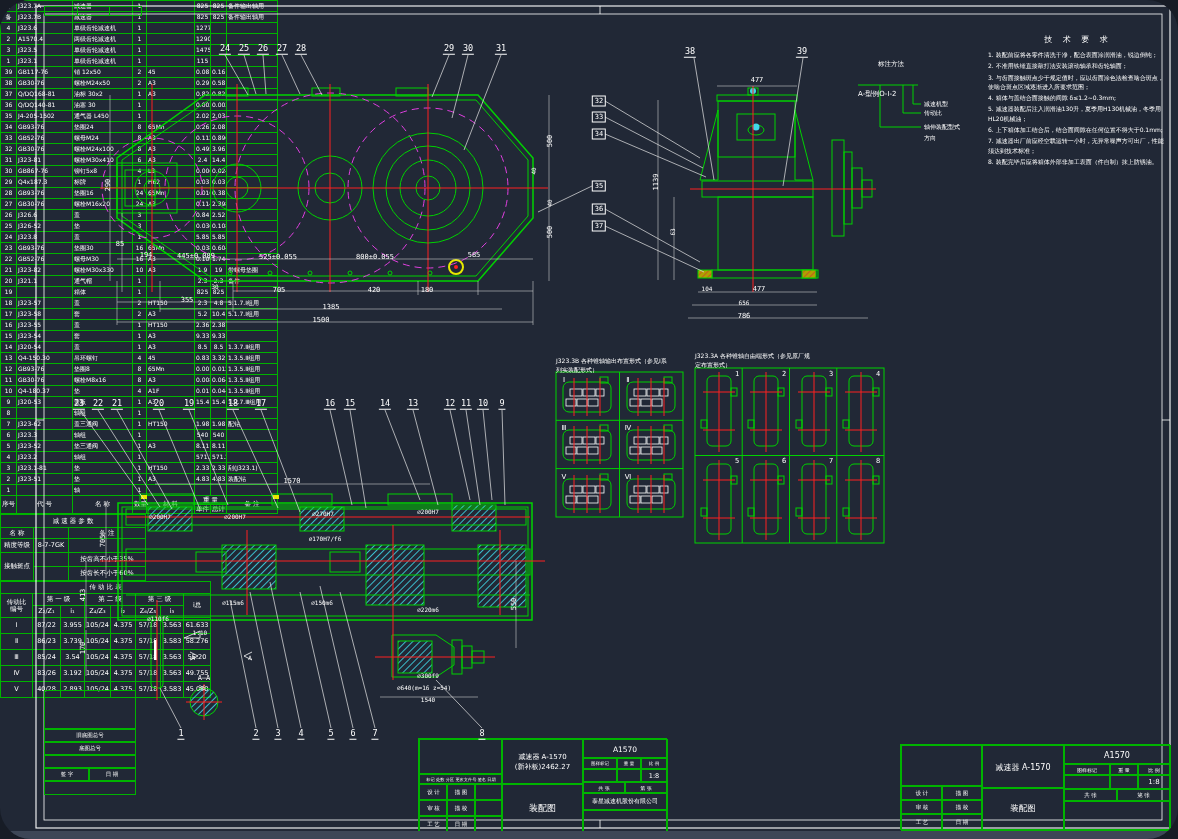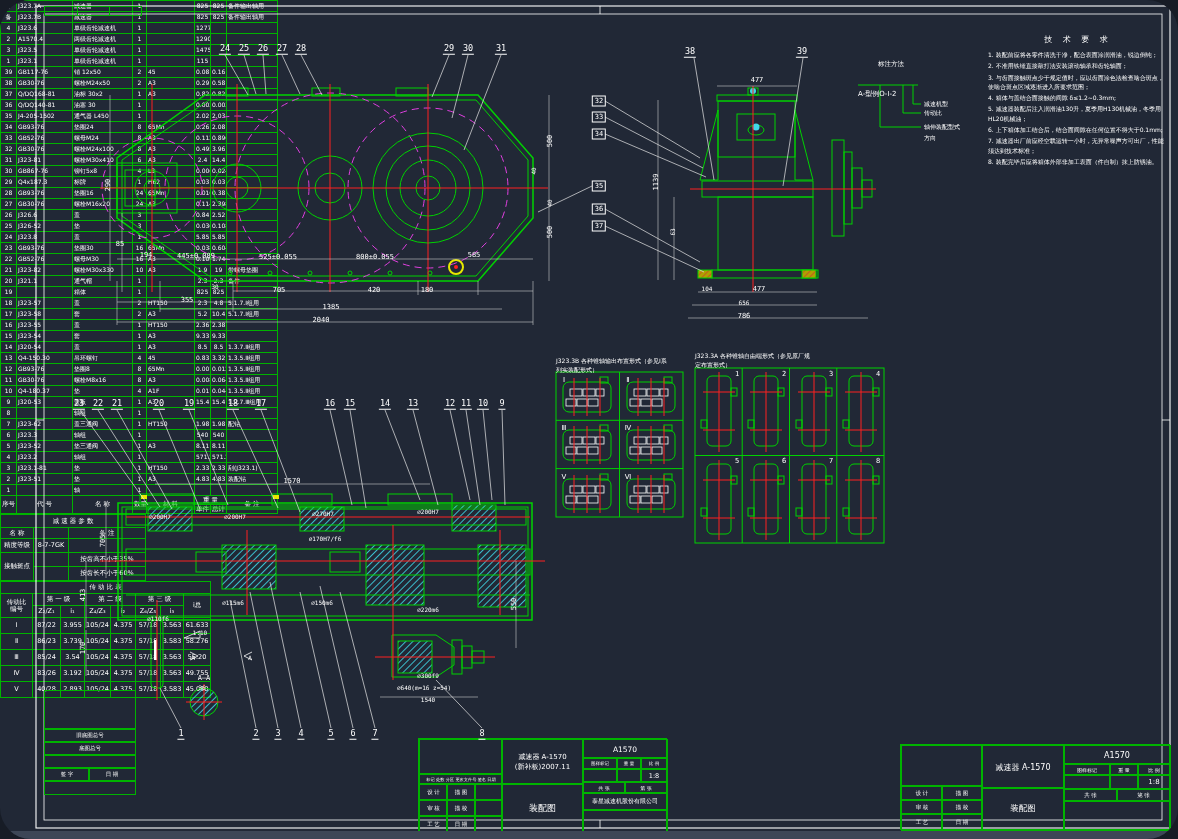--- a/index.html
+++ b/index.html
@@ -946,21 +946,21 @@
   <div class="cell" style="left:27px;top:44px;width:28px;height:16px;font-size:5.5px">描 图</div>
   <div class="cell" style="left:55px;top:44px;width:27px;height:16px"></div>
   <div class="cell" style="left:0;top:60px;width:27px;height:16px;font-size:5.5px">审 核</div>
   <div class="cell" style="left:27px;top:60px;width:28px;height:16px;font-size:5.5px">描 校</div>
   <div class="cell" style="left:55px;top:60px;width:27px;height:16px"></div>
   <div class="cell" style="left:0;top:76px;width:27px;height:16px;font-size:5.5px">工 艺</div>
   <div class="cell" style="left:27px;top:76px;width:28px;height:16px;font-size:5.5px">日 期</div>
   <div class="cell" style="left:55px;top:76px;width:27px;height:16px"></div>
   <div class="cell" style="left:82px;top:0;width:81px;height:44px;font-size:7px;flex-direction:column">
     <span>减速器 A-1570</span>
-    <span>(新补板)2007.11</span>
+    <span>(新补板)2462.27</span>
   </div>
   <div class="cell" style="left:82px;top:44px;width:81px;height:48px;font-size:9px">装配图</div>
   <div class="cell" style="left:163px;top:0;width:84px;height:18px;font-size:7.5px">A1570</div>
   <div class="cell" style="left:163px;top:18px;width:34px;height:11px;font-size:4.5px">图样标记</div>
   <div class="cell" style="left:197px;top:18px;width:24px;height:11px;font-size:4.5px">重 量</div>
   <div class="cell" style="left:221px;top:18px;width:26px;height:11px;font-size:4.5px">比 例</div>
   <div class="cell" style="left:163px;top:29px;width:34px;height:13px"></div>
   <div class="cell" style="left:197px;top:29px;width:24px;height:13px"></div>
   <div class="cell" style="left:221px;top:29px;width:26px;height:13px;font-size:6.5px">1:8</div>
   <div class="cell" style="left:163px;top:42px;width:42px;height:11px;font-size:5px">共  张</div>
@@ -1046,21 +1046,21 @@
       <span class="ann" style="left: 146px; top: 255px;">194</span>
       <span class="ann" style="left: 196px; top: 256px;">445±0.089</span>
       <span class="ann" style="left: 278px; top: 257px;">525±0.055</span>
       <span class="ann" style="left: 375px; top: 257px;">800±0.055</span>
       <span class="ann" style="left: 474px; top: 255px;">585</span>
       <span class="ann" style="left: 187px; top: 300px;">355</span>
       <span class="ann" style="left: 279px; top: 290px;">705</span>
       <span class="ann" style="left: 374px; top: 290px;">420</span>
       <span class="ann" style="left: 427px; top: 290px;">180</span>
       <span class="ann" style="left: 331px; top: 307px;">1385</span>
-      <span class="ann" style="left: 321px; top: 320px;">2040</span>
+      <span class="ann" style="left: 321px; top: 320px;">1500</span>
       <span class="ann" style="left: 215px; top: 287px; font-size: 6px;">30</span>
       <span class="ann rot" style="left: 108px; top: 185px;">290</span>
       <span class="ann rot" style="left: 550px; top: 141px;">500</span>
       <span class="ann rot" style="left: 534px; top: 171px; font-size: 6px;">40</span>
       <span class="ann rot" style="left: 550px; top: 203px; font-size: 6px;">40</span>
       <span class="ann rot" style="left: 550px; top: 232px;">500</span>
       <span class="ann" style="left: 757px; top: 80px;">477</span>
       <span class="ann rot" style="left: 656px; top: 182px;">1139</span>
       <span class="ann rot" style="left: 673px; top: 232px; font-size: 6px;">63</span>
       <span class="ann" style="left: 707px; top: 289px; font-size: 6px;">104</span>

